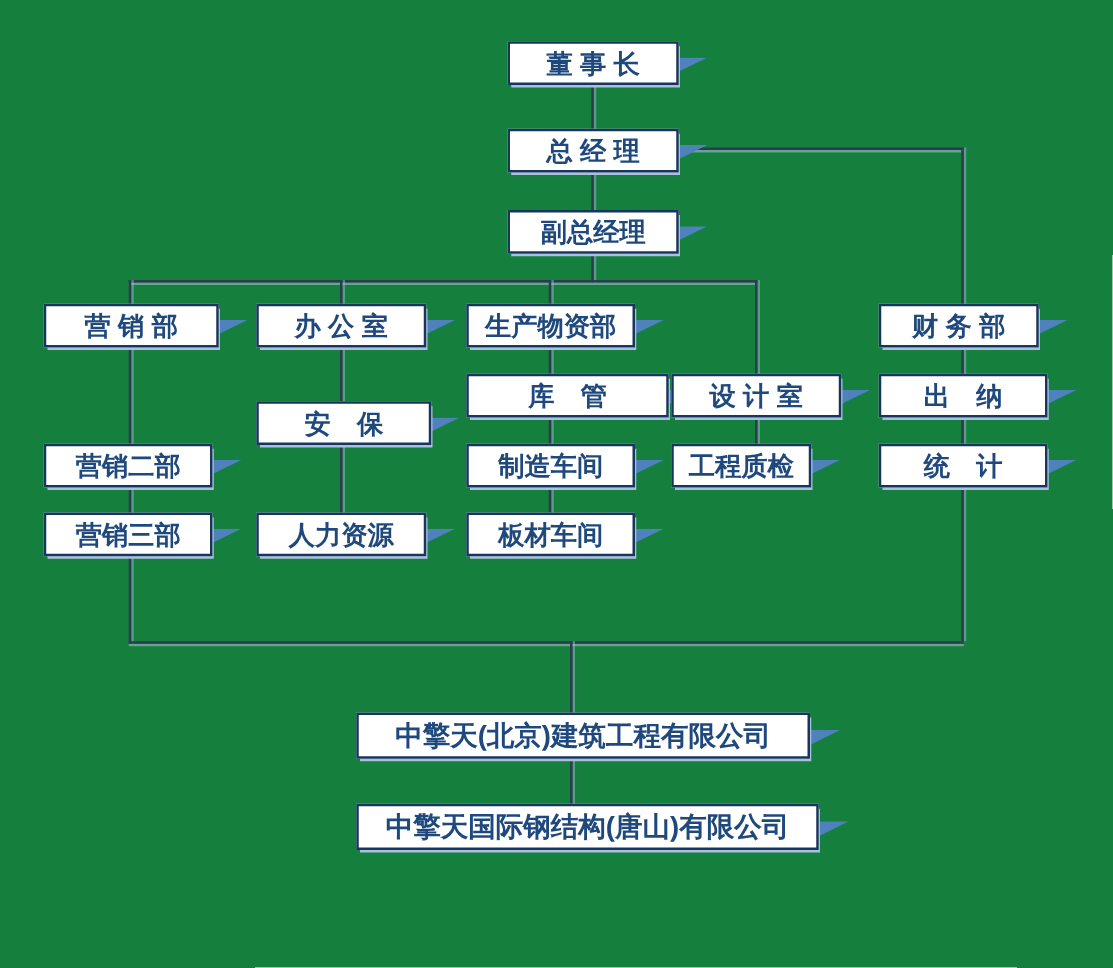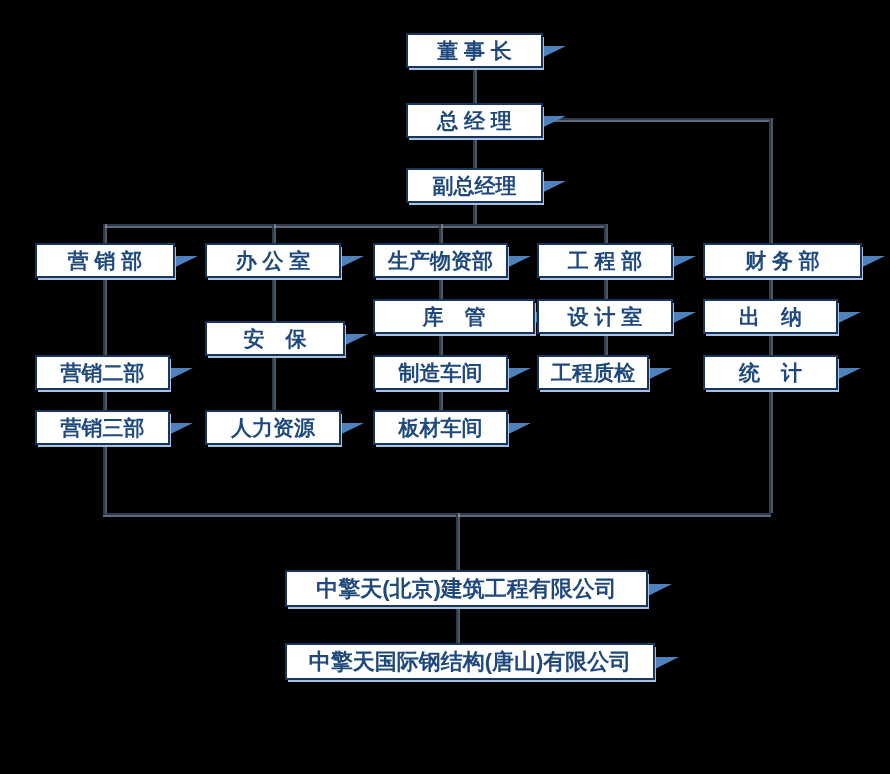--- a/index.html
+++ b/index.html
@@ -4,21 +4,21 @@
 <style>
   html, body {
     margin: 0;
     padding: 0;
     background: #ffffff;
   }
   #canvas {
     position: relative;
     width: 890px;
     height: 774px;
-    background: #000000;
+    background: #15803d;
     overflow: hidden;
     font-family: "Liberation Sans", "DejaVu Sans", sans-serif;
   }
   
   .hline, .vline {
     position: absolute;
     background: #2e3b4e;
     z-index: 1;
   }
   .hline { height: 2px; box-shadow: 0 2px 0 rgba(169,192,222,0.55); }
@@ -105,27 +105,21 @@
     <div class="box">
         <span>办 公 室</span>
       </div>
   </div>
   <div class="node" style="left:373px; top:243px; width:135px;">
     <div class="flag"></div>
     <div class="box">
         <span>生产物资部</span>
       </div>
   </div>
-  <div class="node" style="left:537px; top:243px; width:136px;">
-    <div class="flag"></div>
-    <div class="box">
-        <span>工 程 部</span>
-      </div>
-  </div>
-  <div class="node" style="left:703px; top:243px; width:159px;">
+  <div class="node" style="left:703px; top:243px; width:128px;">
     <div class="flag"></div>
     <div class="box">
         <span>财 务 部</span>
       </div>
   </div>
 
   <div class="node" style="left:373px; top:299px; width:162px;">
     <div class="flag"></div>
     <div class="box">
         <span>库　管</span>

